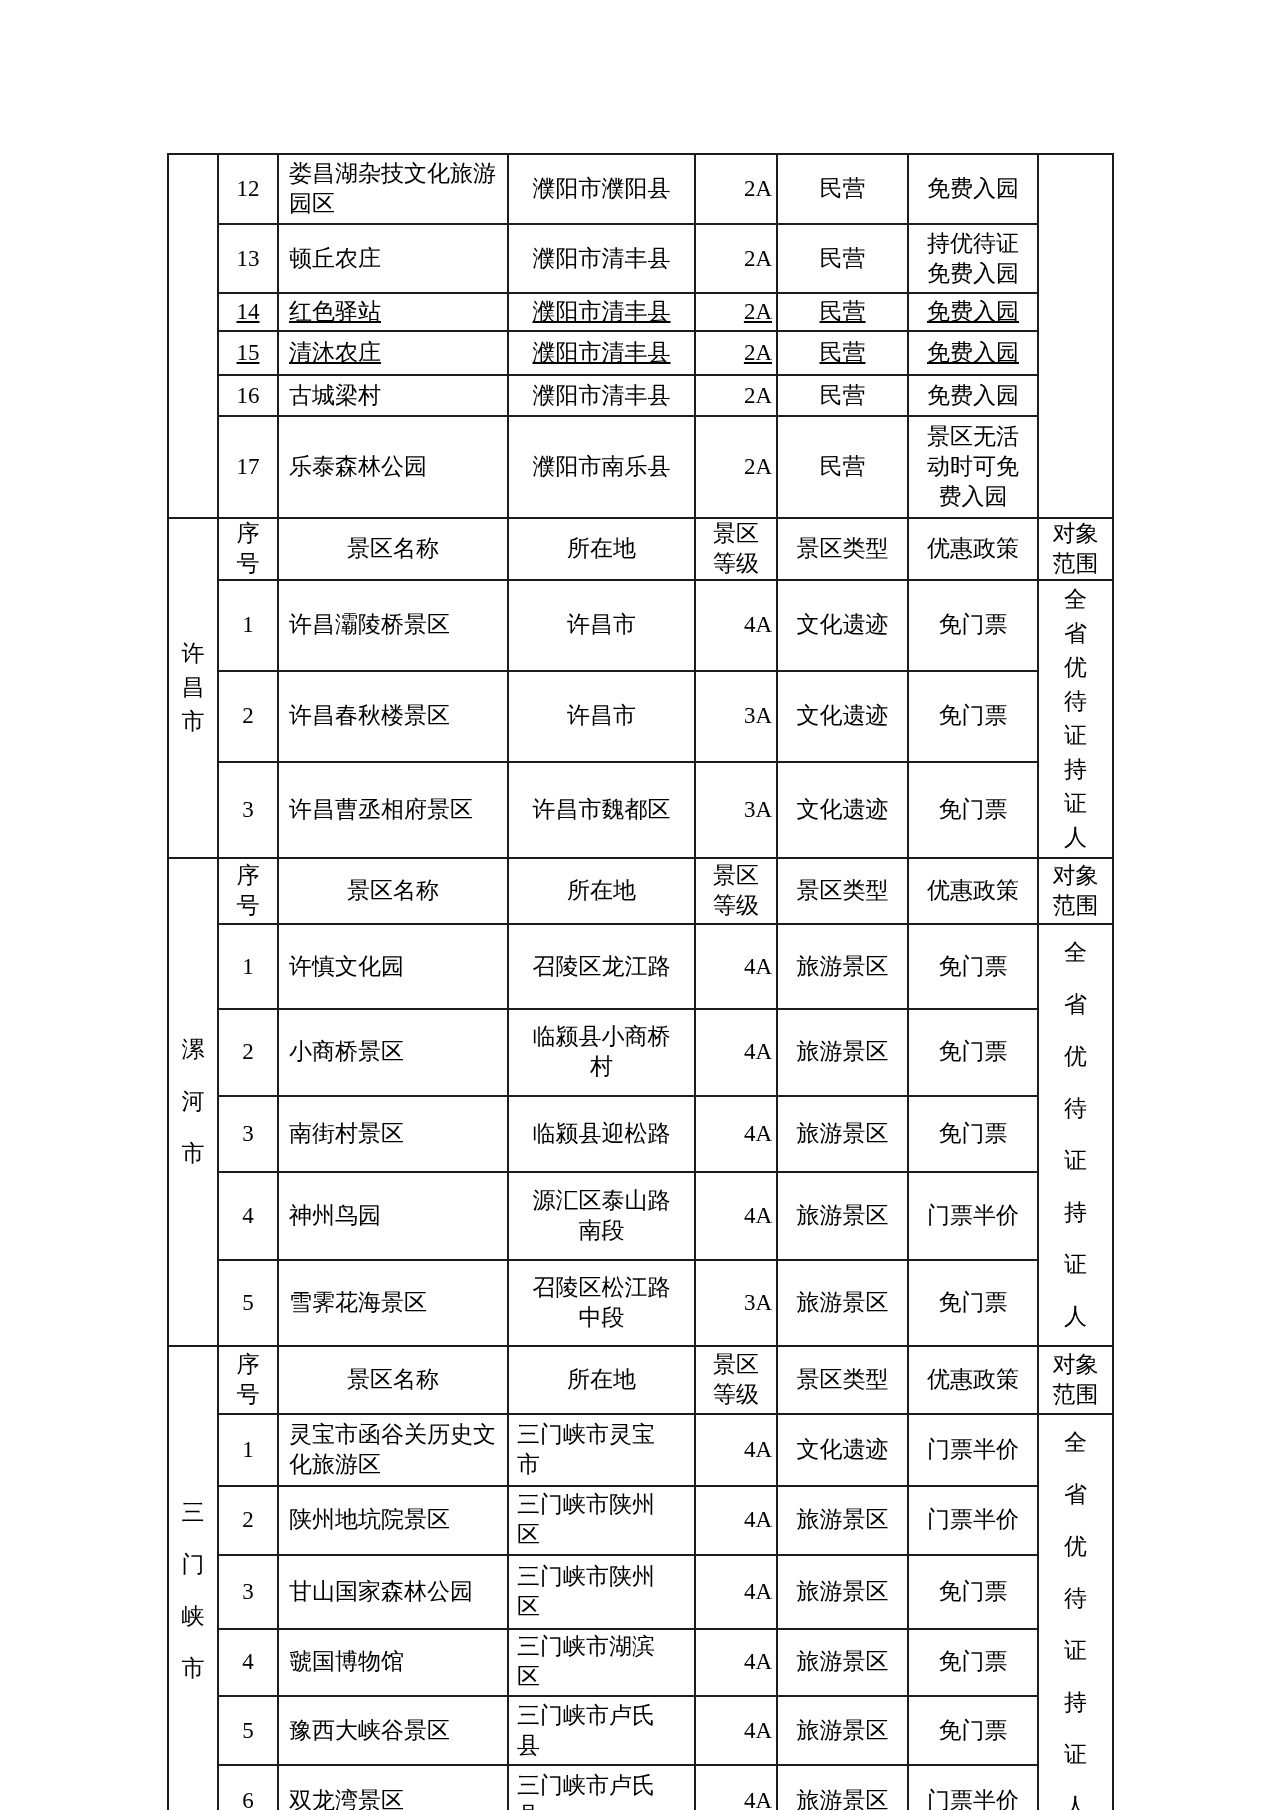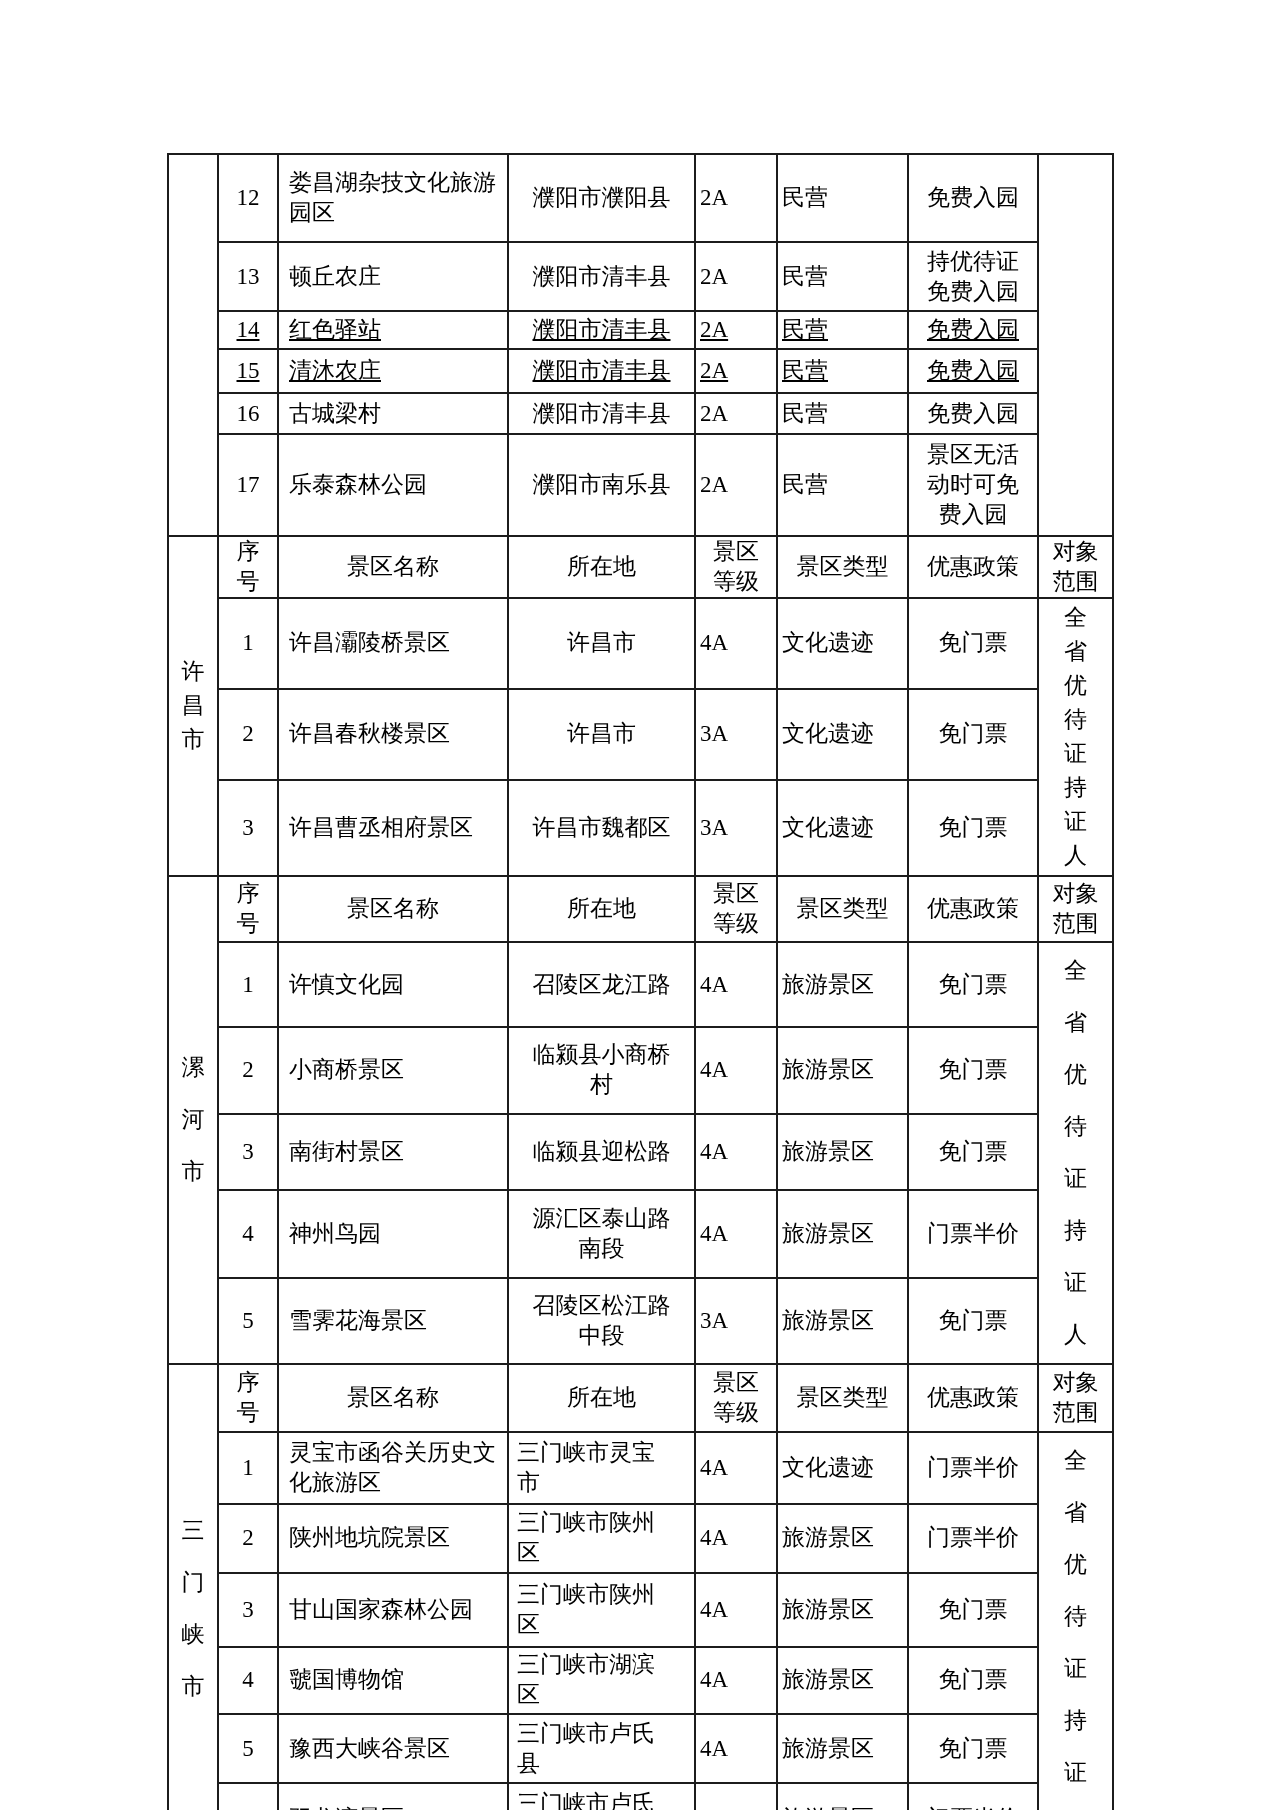--- a/index.html
+++ b/index.html
@@ -33,42 +33,42 @@
     line-height:27px;
     text-align:center;
     padding:0 4px;
   }
   th.hd-seq, th.hd-level, th.hd-scope{padding:0 8px;}
   td.c-city{padding:0 8px;text-align:center;}
   td.c-seq{padding:0 4px;text-align:center;}
   td.c-name{padding:2px 10px;text-align:left;}
   td.c-loc{padding:2px 14px;text-align:center;}
   td.c-loc.left{padding:2px 20px 2px 8px;text-align:left;}
-  td.c-level{padding:0 4px;text-align:left;}
-  td.c-type{padding:0 4px;}
+  td.c-level{padding:0 4px;text-align:right;}
+  td.c-type{padding:0 4px;text-align:center;}
   td.c-policy{padding:2px 12px;text-align:center;}
   td.c-scope{padding:2px 20px;text-align:center;}
 </style>
 </head>
 <body>
 
 <div class="page">
   <table class="doc-table">
     <colgroup>
         <col style="width: 50px;">
         <col style="width: 60px;">
         <col style="width: 230px;">
         <col style="width: 187px;">
         <col style="width: 82px;">
         <col style="width: 131px;">
         <col style="width: 130px;">
         <col style="width: 75px;">
       </colgroup>
     <tbody id="table-body">
-        <tr style="height: 88px;">
+        <tr style="height: 70px;">
           <td class="c-city" rowspan="6" style="line-height: 34px;"></td>
           <td class="c-seq">12</td>
           <td class="c-name">娄昌湖杂技文化旅游园区</td>
           <td class="c-loc">濮阳市濮阳县</td>
           <td class="c-level">2A</td>
           <td class="c-type">民营</td>
           <td class="c-policy">免费入园</td>
           <td class="c-scope" rowspan="6" style="line-height: 34px;"></td>
         </tr>
         <tr style="height: 69px;">

